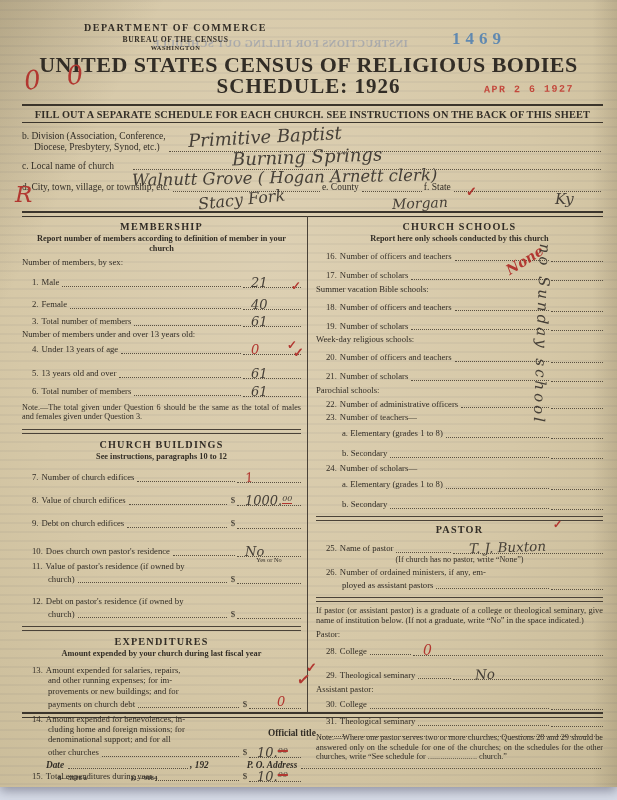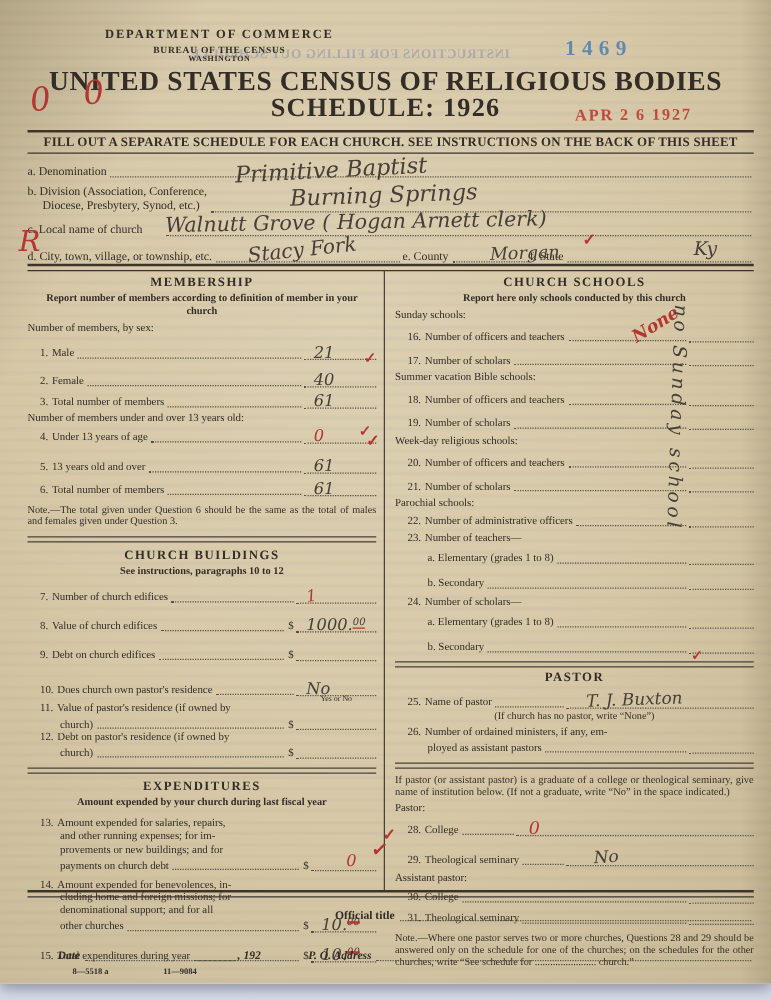--- a/index.html
+++ b/index.html
@@ -24,23 +24,23 @@
   .dept{position:absolute;left:84px;top:22px;text-align:center;line-height:1.25;}
   .dept .l1{font-size:10px;font-weight:bold;letter-spacing:1.5px;}
   .dept .l2{font-size:7.6px;font-weight:bold;letter-spacing:.6px;}
   .dept .l3{font-size:6.4px;font-weight:bold;letter-spacing:.5px;}
   .serial{position:absolute;left:452px;top:29px;font-size:17px;font-weight:bold;
           letter-spacing:5px;opacity:.85;}
   .title{position:absolute;left:0;top:52px;width:100%;text-align:center;
          font-size:22px;font-weight:bold;letter-spacing:.5px;}
   .subtitle{position:absolute;left:0;top:74px;width:100%;text-align:center;
          font-size:21px;font-weight:bold;letter-spacing:1px;}
-  .datestamp{position:absolute;left:460px;top:84px;font-size:13px;font-weight:bold;
+  .datestamp{position:absolute;left:484px;top:84px;font-size:10px;font-weight:bold;
          letter-spacing:1.5px;color:#c23b31;opacity:.9;transform:rotate(-.5deg);
-         font-family:Liberation Serif, serif;}
+         font-family:Liberation Mono, monospace;}
   .banner{position:absolute;left:22px;right:14px;top:104px;border-top:2.5px solid #3b352c;
          border-bottom:1px solid #3b352c;padding:3px 0 2px 0;text-align:center;
          font-size:10.3px;font-weight:bold;letter-spacing:.2px;}
   .hr-heavy{position:absolute;left:22px;right:14px;height:3px;border-top:2px solid #3b352c;
          border-bottom:1px solid #3b352c;}
   
   #fields{position:absolute;left:22px;right:14px;top:125px;font-size:9.5px;}
   .frow{display:flex;align-items:flex-end;margin-top:8px;line-height:1.1;}
   .leader{flex:1;border-bottom:1.2px dotted #5a5142;margin:0 2px 1px 3px;min-width:8px;height:2px;}
   .fval{position:absolute;font-size:18px;white-space:nowrap;}
@@ -96,24 +96,20 @@
     <div class="l2">BUREAU OF THE CENSUS</div>
     <div class="l3">WASHINGTON</div>
   </div>
   <div class="serial blue">1469</div>
   <div class="title print">UNITED STATES CENSUS OF RELIGIOUS BODIES</div>
   <div class="subtitle print">SCHEDULE: 1926</div>
   <div class="datestamp">APR 2 6 1927</div>
   <div class="banner">FILL OUT A SEPARATE SCHEDULE FOR EACH CHURCH.   SEE INSTRUCTIONS ON THE BACK OF THIS SHEET</div>
 
   <div id="fields">
-    <div class="frow">
-      <span>a. Denomination</span>
-      <span class="leader"></span>
-    </div>
     <div class="frow" style="margin-top:6px;">
       <span style="line-height:1.15;">
         <span>b. Division (Association, Conference,</span><br>
         <span style="padding-left:12px;">Diocese, Presbytery, Synod, etc.)</span>
       </span>
       <span class="leader"></span>
     </div>
     <div class="frow" style="gap:16px;">
       <span>c. Local name of church</span>
       <span class="leader"></span>
@@ -241,21 +237,21 @@
             </div>
         <div class="lastline">
               <span>church)</span>
           <span class="leader"></span>
           <span class="dollar">$</span>
           <span class="ansline w64">
                 <i class="hw"></i>
               </span>
         </div>
       </div>
-      <div class="qblock" style="margin-top:0;">
+      <div class="qblock" style="margin-top:12px;">
         <div class="first">
               <span class="qnum">12.</span>
               <span>Debt on pastor's residence (if owned by</span>
             </div>
         <div class="lastline">
               <span>church)</span>
           <span class="leader"></span>
           <span class="dollar">$</span>
           <span class="ansline w64">
                 <i class="hw"></i>
@@ -306,21 +302,20 @@
         <span class="dollar">$</span>
         <span class="ansline w52">
               <i class="hw"><span>10.</span><span class="cents struck">00</span></i>
             </span>
       </div>
     </div>
 
     <div class="col-right">
       <div class="sec-title">CHURCH SCHOOLS</div>
       <div class="sec-sub">Report here only schools conducted by this church</div>
-      <div class="grouplabel" style="margin-top:3px;">Sunday schools:</div>
 
       <div class="qrow" style="margin-top:5px;">
         <span class="qnum">16.</span>
         <span class="qlabel">Number of officers and teachers</span>
         <span class="leader"></span>
         <span class="ansline w52"></span>
       </div>
       <div class="qrow" style="margin-top:6px;">
         <span class="qnum">17.</span>
         <span class="qlabel">Number of scholars</span>

